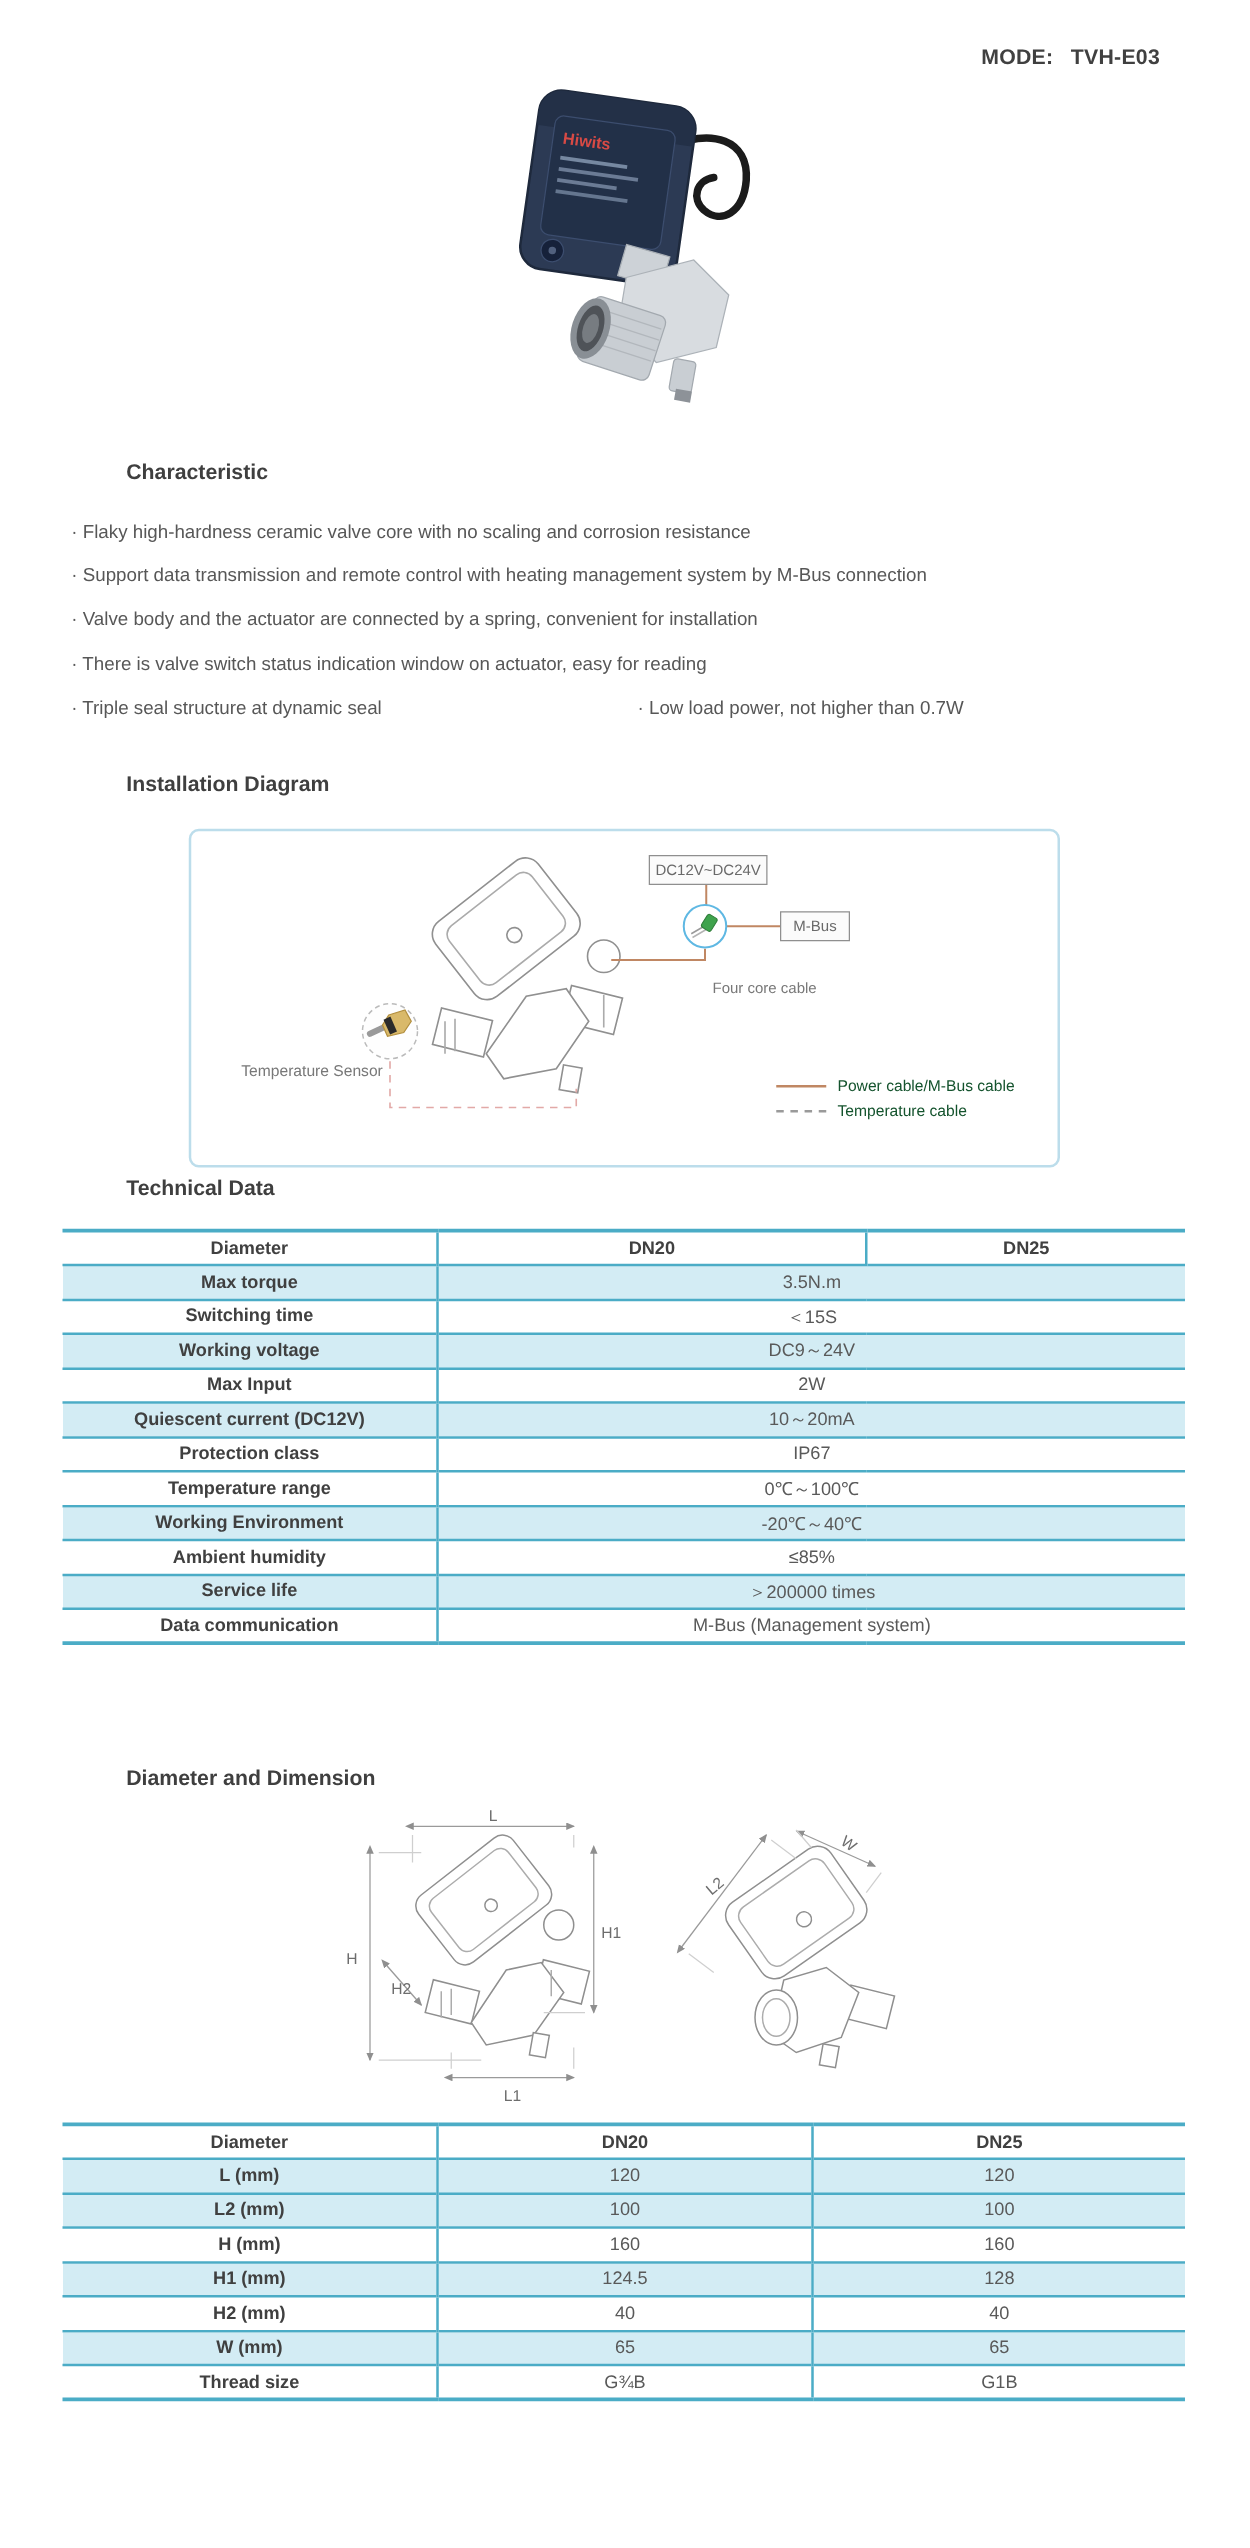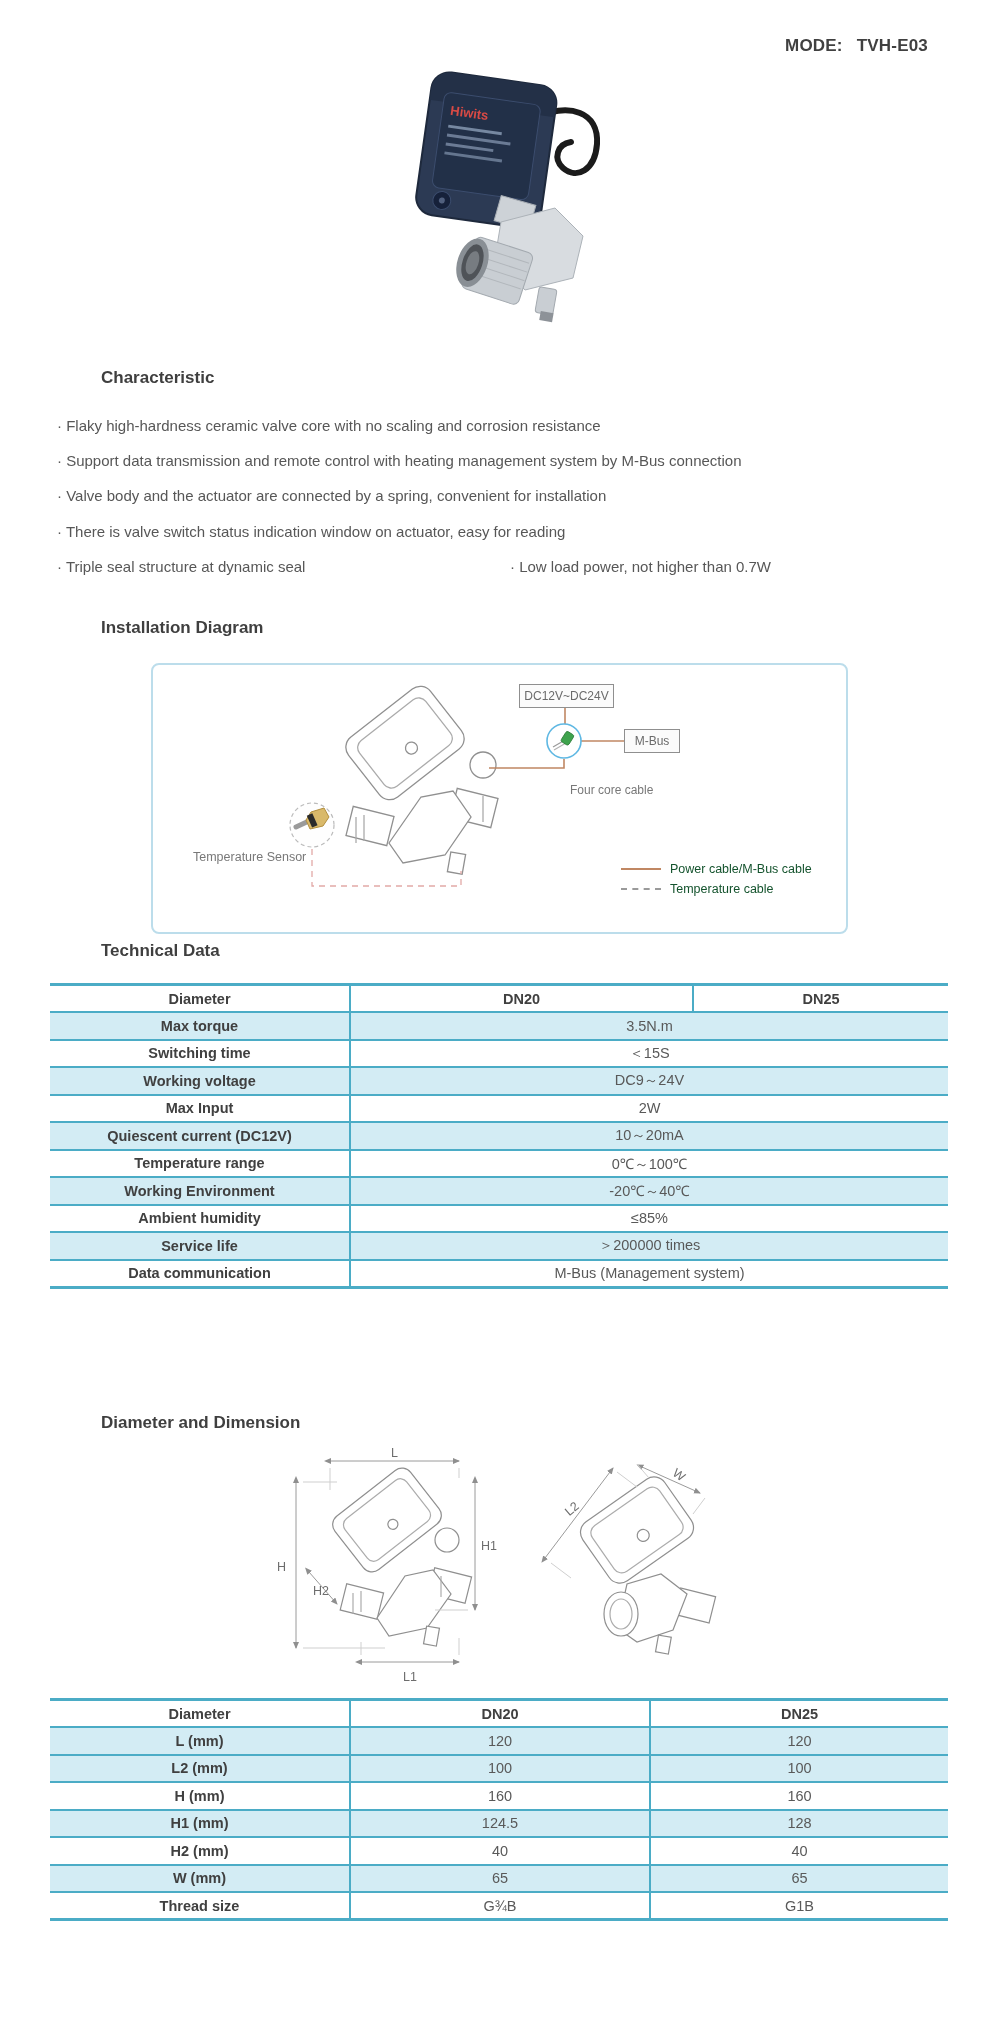--- a/index.html
+++ b/index.html
@@ -192,20 +192,24 @@
       </tr>
   <tr>
         <td class="lbl">Max Input</td>
         <td class="val" colspan="2">2W</td>
       </tr>
   <tr class="shaded">
         <td class="lbl">Quiescent current (DC12V)</td>
         <td class="val" colspan="2">10～20mA</td>
       </tr>
   <tr>
+        <td class="lbl">Protection class</td>
+        <td class="val" colspan="2">IP67</td>
+      </tr>
+  <tr>
         <td class="lbl">Temperature range</td>
         <td class="val" colspan="2">0℃～100℃</td>
       </tr>
   <tr class="shaded">
         <td class="lbl">Working Environment</td>
         <td class="val" colspan="2">-20℃～40℃</td>
       </tr>
   <tr>
         <td class="lbl">Ambient humidity</td>
         <td class="val" colspan="2">≤85%</td>

